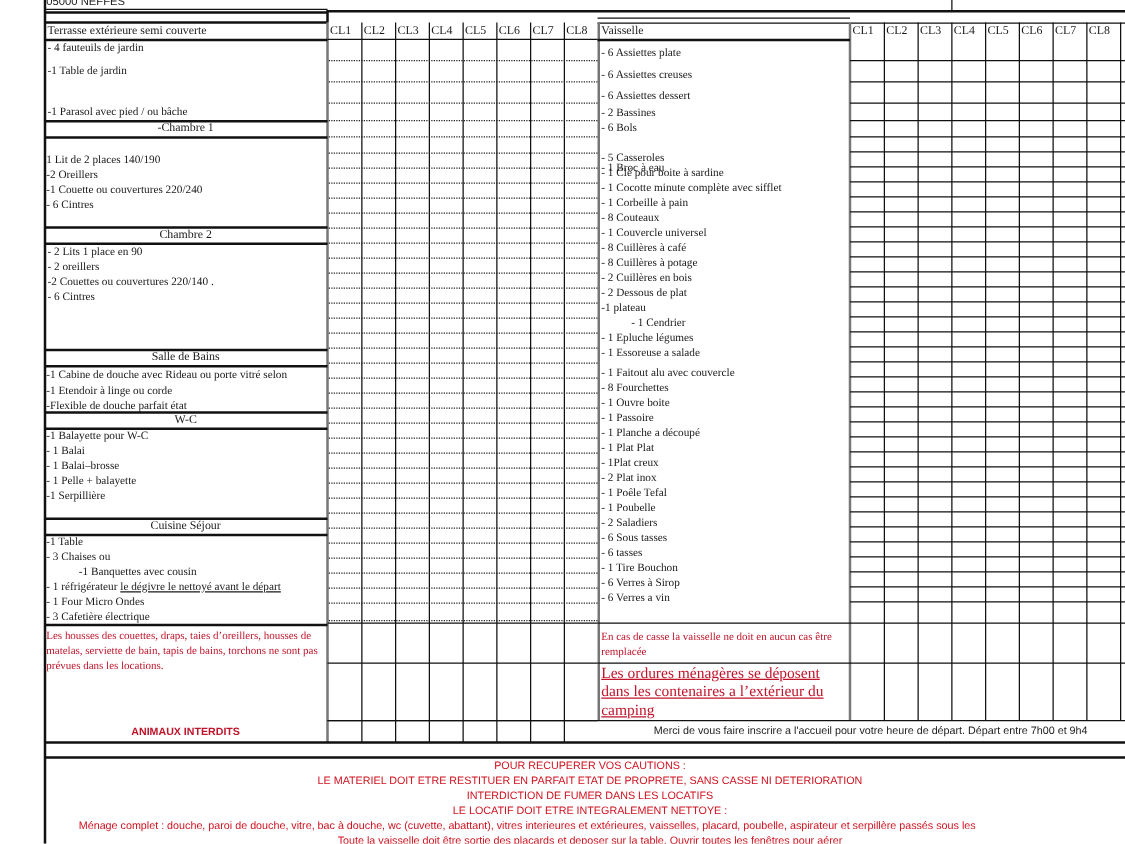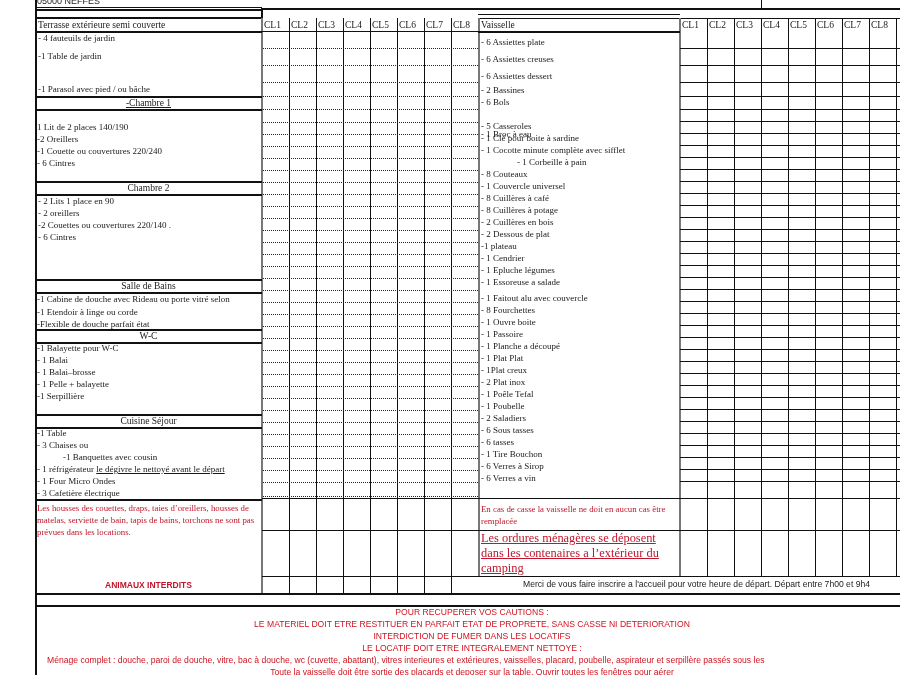--- a/index.html
+++ b/index.html
@@ -140,21 +140,21 @@
     <div class="hline" style="left:680px; top:530px; width:220px;"></div>
   </div>
 
 <div class="section-title" style="left:38px; top:19px; text-align:left;">Terrasse extérieure semi couverte</div>
 <div class="hline hthick" style="left:36px; top:31px; width:226px;"></div>
 <div class="item serif" style="left:38px; top:33px;">- 4   fauteuils de jardin</div>
 <div class="item serif" style="left:38px; top:51px;">-1  Table de jardin</div>
 <div class="item serif" style="left:38px; top:84px;">-1 Parasol avec pied / ou bâche</div>
 
 <div class="hline hthick" style="left:36px; top:96px; width:226px;"></div>
-<div class="section-title" style="left:36px; top:97px; width:225px;text-decoration:underline;">-Chambre 1</div>
+<div class="section-title" style="left:36px; top:97px; width:225px;">-Chambre 1</div>
 <div class="hline hthick" style="left:36px; top:109px; width:226px;"></div>
 <div class="item serif" style="left:37px; top:122px;">1 Lit de 2 places  140/190</div>
 <div class="item serif" style="left:37px; top:134px;">-2 Oreillers</div>
 <div class="item serif" style="left:37px; top:146px;">-1 Couette ou couvertures 220/240</div>
 <div class="item serif" style="left:37px; top:158px;">- 6 Cintres</div>
 
 <div class="hline hthick" style="left:36px; top:181px; width:226px;"></div>
 <div class="section-title" style="left:36px; top:182px; width:225px;">Chambre  2</div>
 <div class="hline hthick" style="left:36px; top:194px; width:226px;"></div>
 <div class="item serif" style="left:38px; top:196px;"> - 2 Lits  1 place en 90</div>
@@ -202,29 +202,29 @@
 <div id="vaisselle-list">
     <div class="item serif" style="left:481px; top:37px;">- 6 Assiettes plate</div>
     <div class="item serif" style="left:481px; top:54px;">- 6 Assiettes creuses</div>
     <div class="item serif" style="left:481px; top:71px;">- 6 Assiettes dessert</div>
     <div class="item serif" style="left:481px; top:85px;">- 2 Bassines</div>
     <div class="item serif" style="left:481px; top:97px;">- 6 Bols</div>
     <div class="item serif" style="left:481px; top:109px;margin-top:20px;">- 1 Broc à eau</div>
     <div class="item serif" style="left:481px; top:121px;">- 5 Casseroles</div>
     <div class="item serif" style="left:481px; top:133px;">- 1 Clé pour boite à sardine</div>
     <div class="item serif" style="left:481px; top:145px;">- 1 Cocotte minute complète avec sifflet</div>
-    <div class="item serif" style="left:481px; top:157px;margin-left:36px;">- 1 Corbeille à pain</div>
+    <div class="item serif" style="left:481px; top:157px;">- 1 Corbeille à pain</div>
     <div class="item serif" style="left:481px; top:169px;">- 8 Couteaux</div>
     <div class="item serif" style="left:481px; top:181px;">- 1 Couvercle universel</div>
     <div class="item serif" style="left:481px; top:193px;">- 8 Cuillères à café</div>
     <div class="item serif" style="left:481px; top:205px;">- 8 Cuillères à potage</div>
     <div class="item serif" style="left:481px; top:217px;">- 2 Cuillères en bois</div>
     <div class="item serif" style="left:481px; top:229px;">- 2 Dessous de plat</div>
     <div class="item serif" style="left:481px; top:241px;"> -1 plateau</div>
-    <div class="item serif" style="left:481px; top:253px;"> - 1 Cendrier</div>
+    <div class="item serif" style="left:481px; top:253px;padding-left:24px;"> - 1 Cendrier</div>
     <div class="item serif" style="left:481px; top:265px;">- 1 Epluche légumes</div>
     <div class="item serif" style="left:481px; top:277px;">- 1 Essoreuse a salade</div>
     <div class="item serif" style="left:481px; top:293px;">- 1 Faitout alu avec couvercle</div>
     <div class="item serif" style="left:481px; top:305px;">- 8 Fourchettes</div>
     <div class="item serif" style="left:481px; top:317px;">- 1 Ouvre boite</div>
     <div class="item serif" style="left:481px; top:329px;">- 1 Passoire</div>
     <div class="item serif" style="left:481px; top:341px;">- 1 Planche a découpé</div>
     <div class="item serif" style="left:481px; top:353px;">- 1 Plat Plat</div>
     <div class="item serif" style="left:481px; top:365px;">- 1Plat creux</div>
     <div class="item serif" style="left:481px; top:377px;">- 2 Plat inox</div>
@@ -266,14 +266,14 @@
 
 <div class="hline" style="left:262px; top:576px; width:638px;"></div>
 <div class="abs sans" style="left:523px; top:579px; white-space:nowrap; font-size:8.6px; color:#222;">Merci de vous faire inscrire a l'accueil pour votre heure de départ. Départ entre 7h00 et 9h4</div>
 <div class="hline hthick" style="left:36px; top:593px; width:864px;"></div>
 <div class="hline hthick" style="left:36px; top:605px; width:864px;"></div>
 
 <div class="footer-line" style="top:607px; padding-left:12px;">POUR RECUPERER VOS CAUTIONS :</div>
 <div class="footer-line" style="top:619px; padding-left:12px;">LE MATERIEL DOIT ETRE RESTITUER EN PARFAIT ETAT DE PROPRETE, SANS CASSE NI DETERIORATION</div>
 <div class="footer-line" style="top:631px; padding-left:12px;">INTERDICTION DE FUMER DANS LES LOCATIFS</div>
 <div class="footer-line" style="top:643px; padding-left:12px;">LE LOCATIF DOIT ETRE INTEGRALEMENT NETTOYE :</div>
-<div class="footer-line" style="top:655px; text-align:left; padding-left:11px;">Ménage complet : douche, paroi de douche, vitre, bac à douche, wc (cuvette, abattant), vitres interieures et extérieures, vaisselles, placard, poubelle, aspirateur et serpillère passés sous les</div>
+<div class="footer-line" style="top:655px; text-align:left; padding-left:27px;">Ménage complet : douche, paroi de douche, vitre, bac à douche, wc (cuvette, abattant), vitres interieures et extérieures, vaisselles, placard, poubelle, aspirateur et serpillère passés sous les</div>
 <div class="footer-line" style="top:667px; padding-left:12px;">Toute la vaisselle doit être sortie des placards et deposer sur la table. Ouvrir toutes les fenêtres pour aérer</div>
 
 </body></html>

